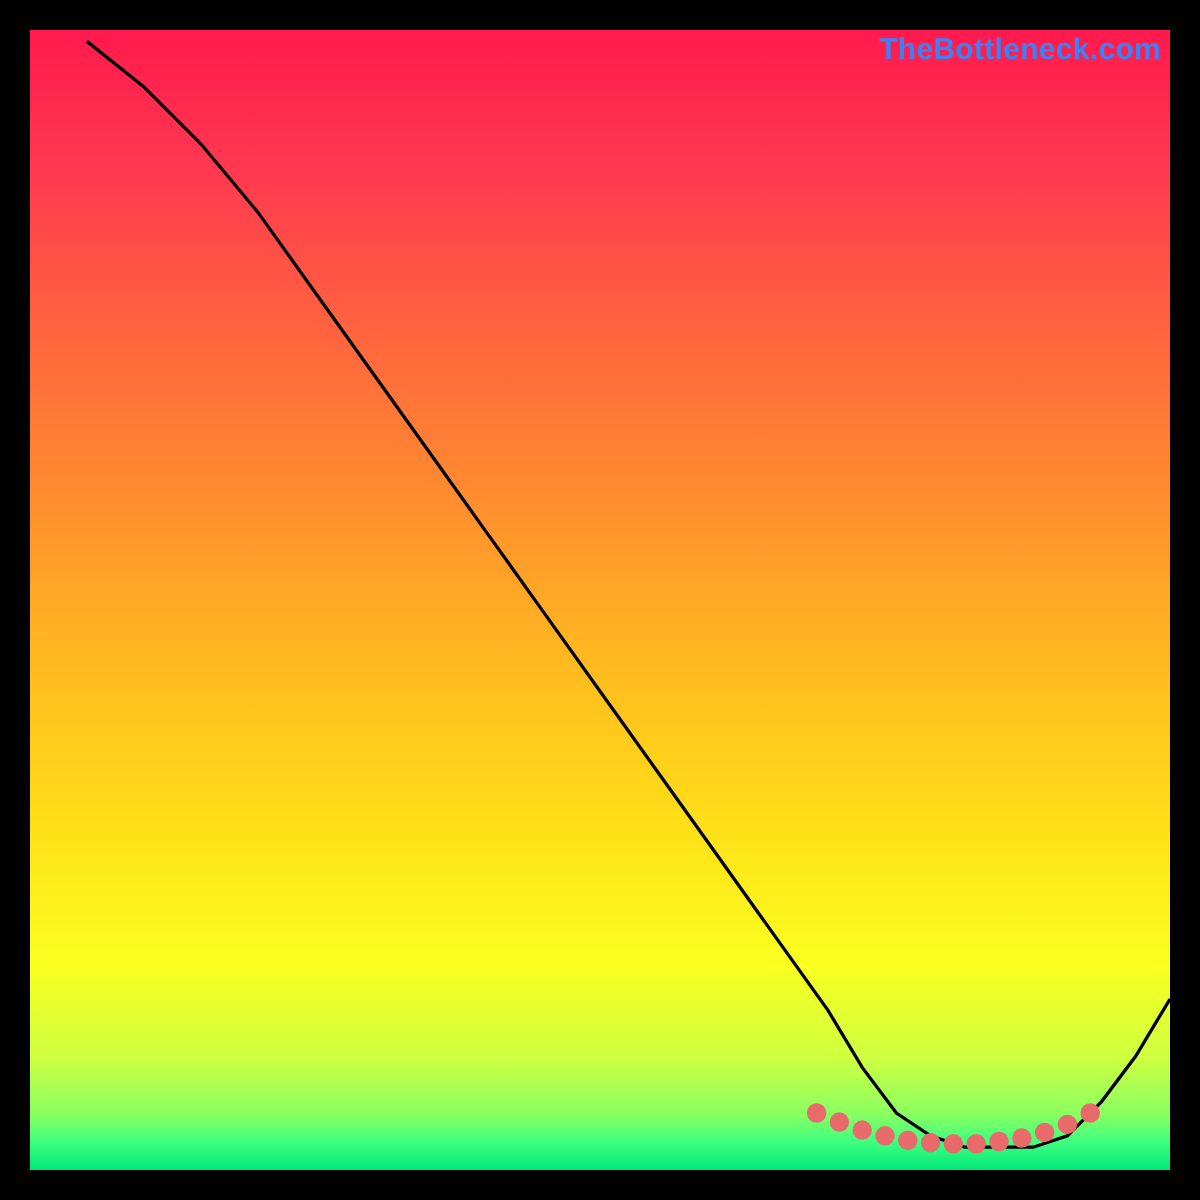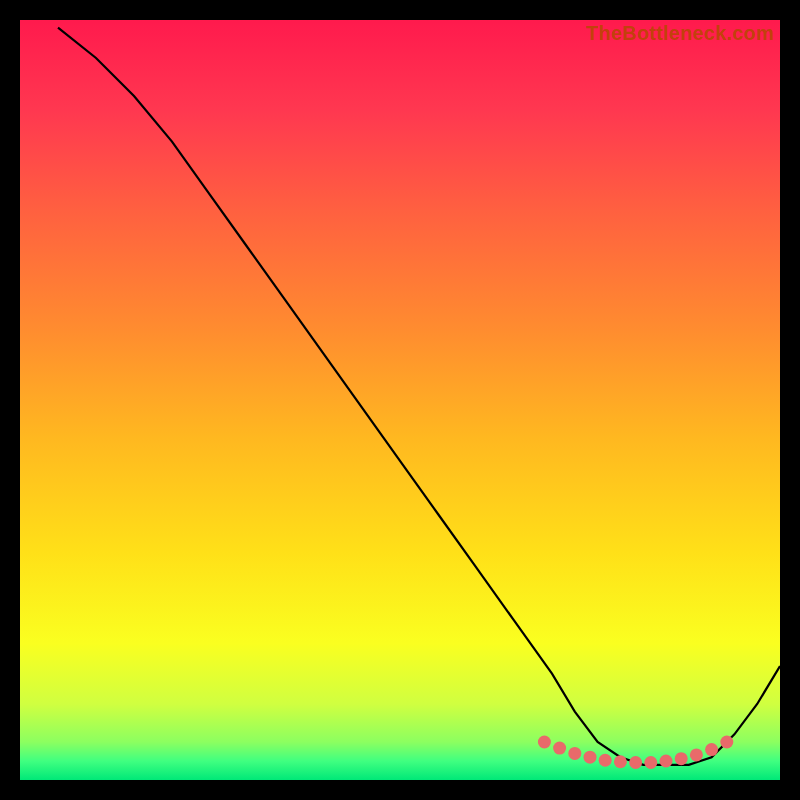--- a/index.html
+++ b/index.html
@@ -25,21 +25,21 @@
     width: 760px;
     height: 760px;
   }
   .watermark {
     position: absolute;
     right: 6px;
     top: 2px;
     font-family: Arial, Helvetica, sans-serif;
     font-size: 20px;
     font-weight: 600;
-    color: #c2410c;
+    color: #3b82f6;
     letter-spacing: 0.2px;
   }
 </style>
 </head>
 <body>
 
 <div class="frame">
   <svg class="plot-area" viewBox="0 0 760 760" preserveAspectRatio="none">
     <defs>
       <linearGradient id="bg-grad" x1="0" y1="0" x2="0" y2="1">

